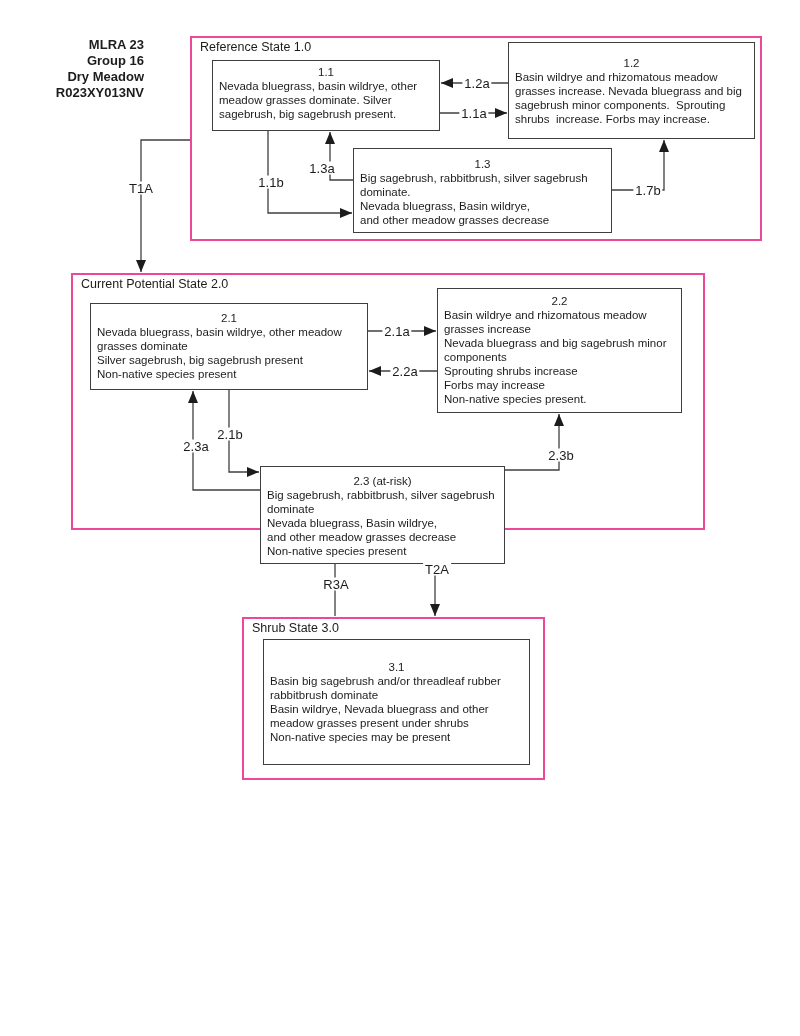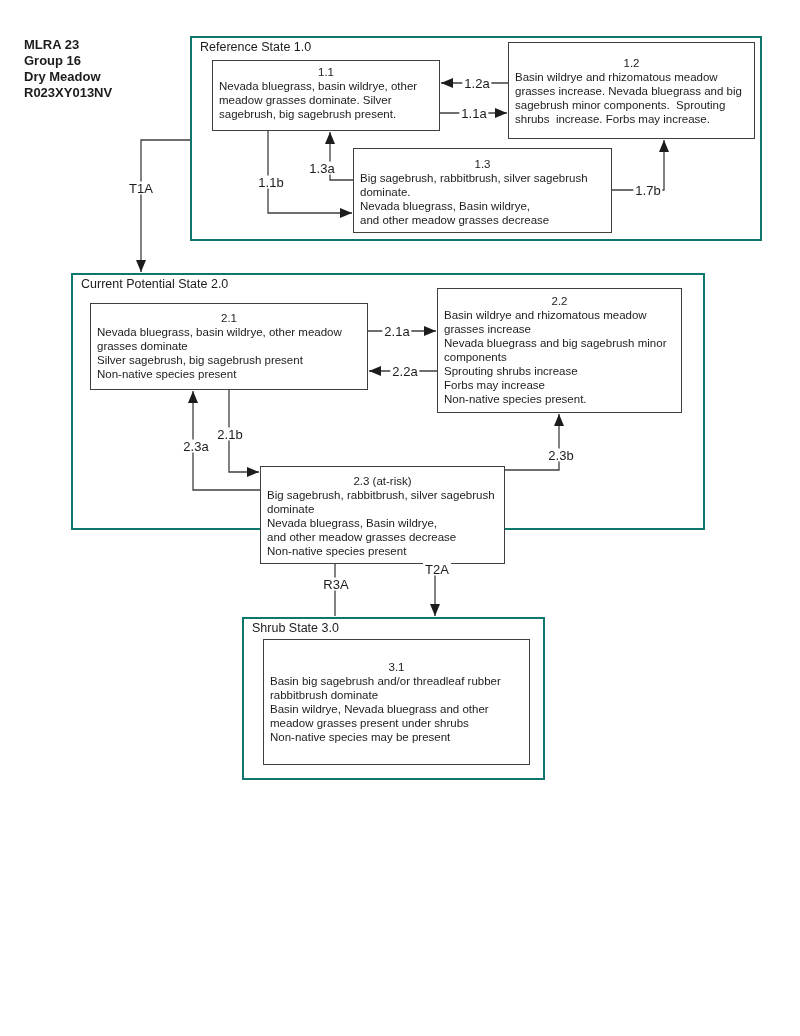--- a/index.html
+++ b/index.html
@@ -20,29 +20,29 @@
   }
   .arrow-layer polyline, .arrow-layer line {
     fill: none;
     stroke: #3f3f3f;
     stroke-width: 1.3;
   }
   .title-block {
     position: absolute;
     left: 24px; top: 37px;
     width: 120px;
-    text-align: left;
+    text-align: right;
     font-weight: bold;
     font-size: 13px;
     line-height: 16px;
     white-space: pre-wrap;
   }
   .state-box {
     position: absolute;
-    border: 2px solid #0f766e;
+    border: 2px solid #ec4899;
     background: transparent;
     box-sizing: border-box;
   }
   .state-label {
     position: absolute;
     left: 8px; top: 2px;
     font-size: 12.5px;
     white-space: nowrap;
   }
   .cbox {

